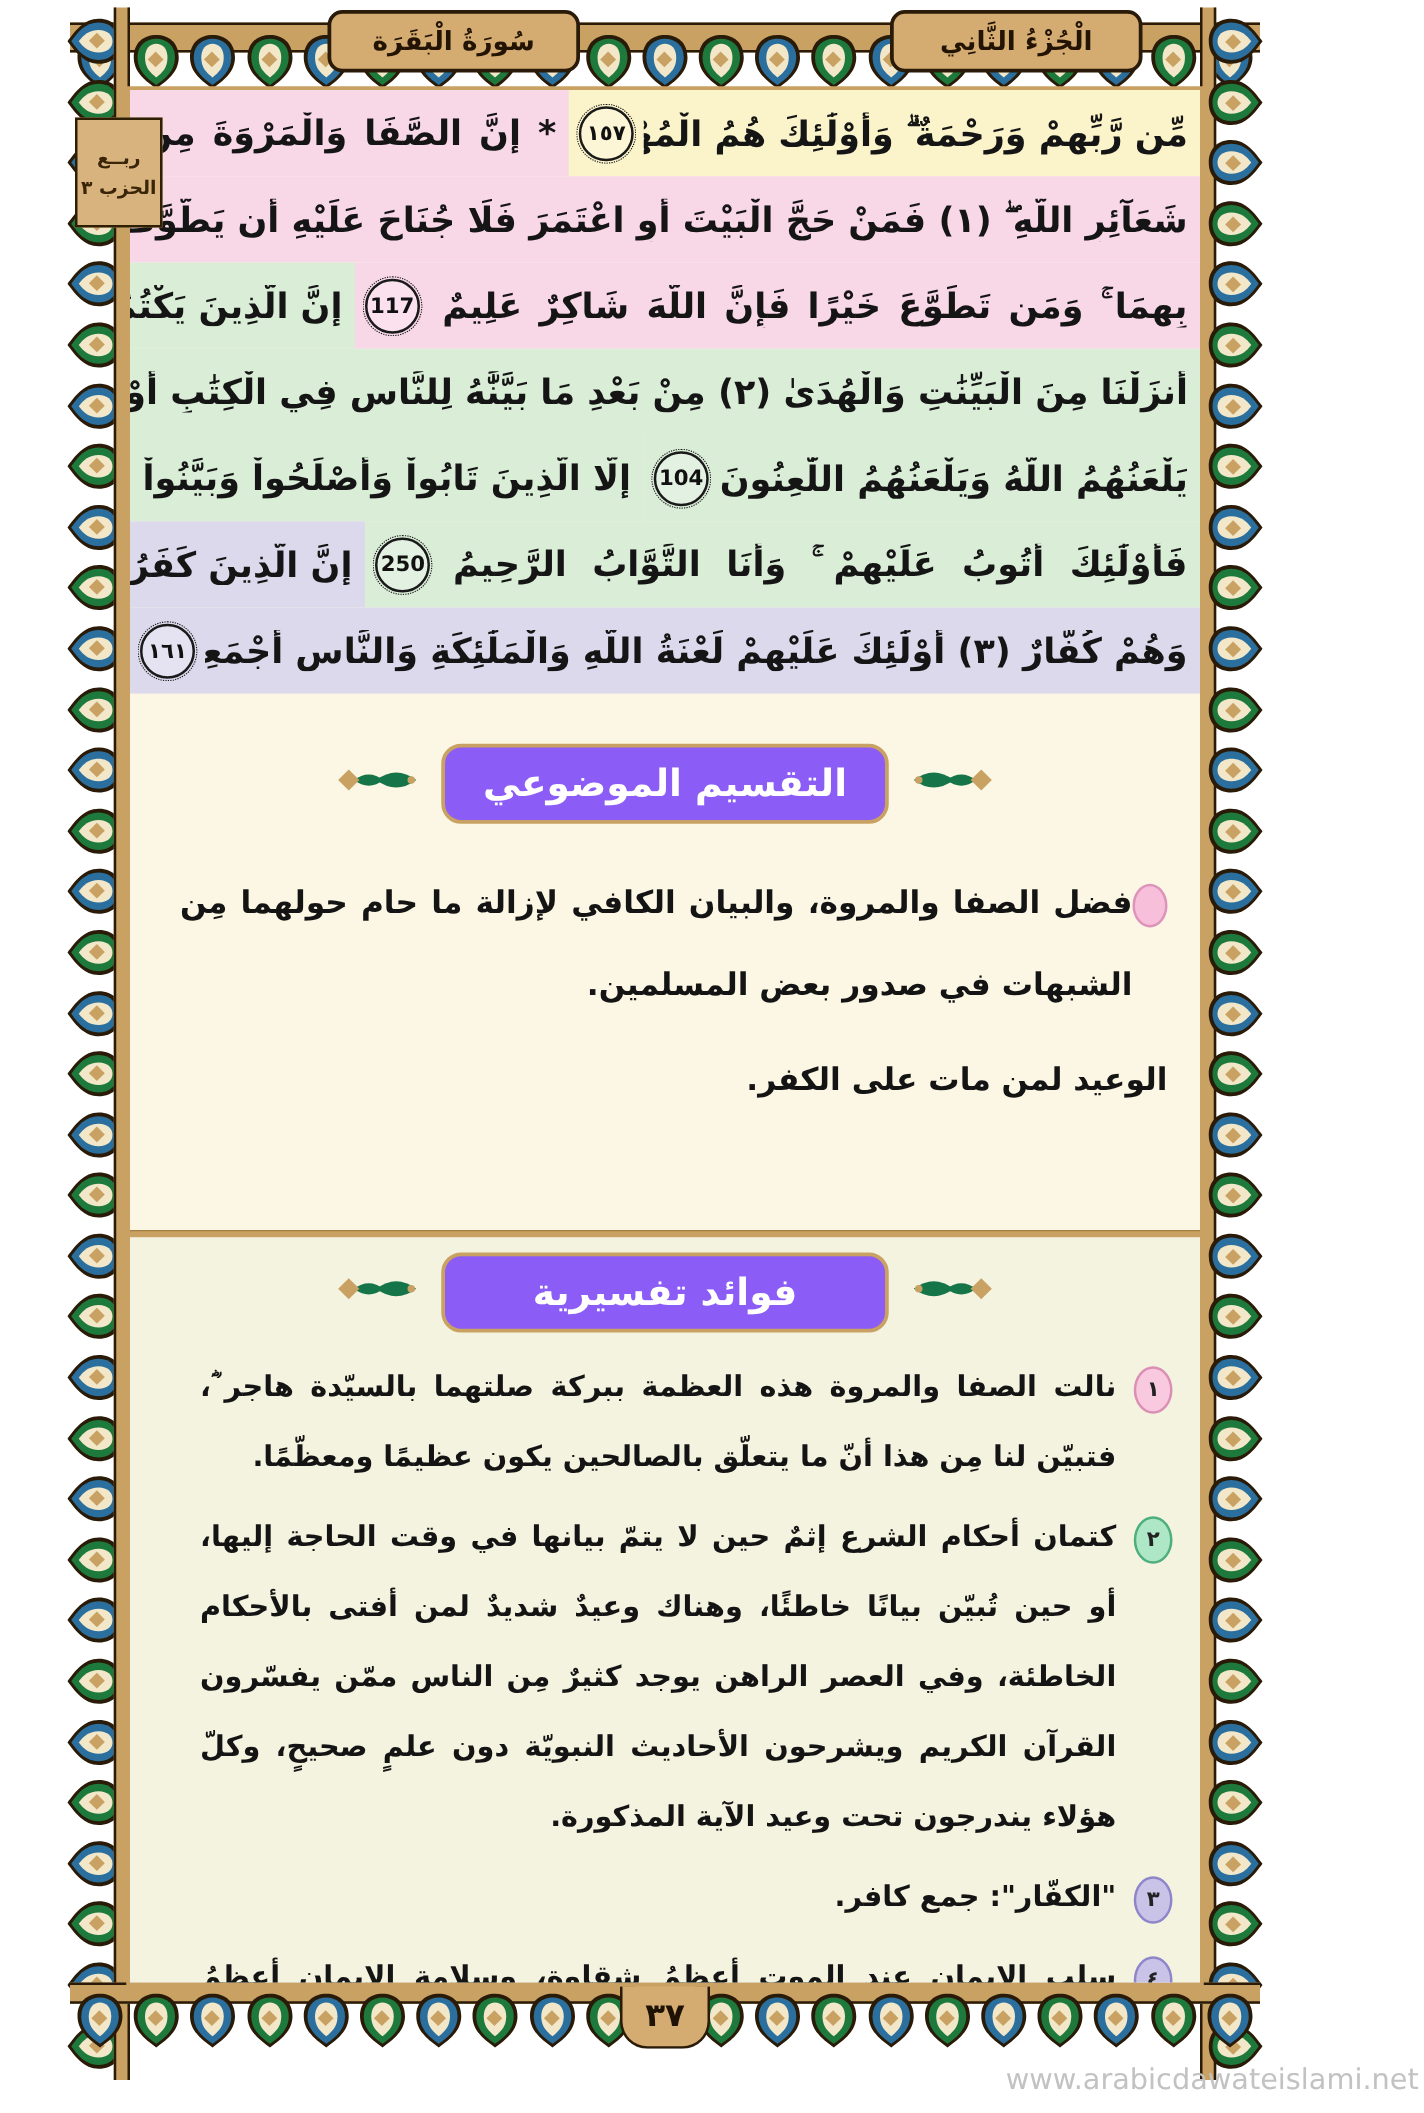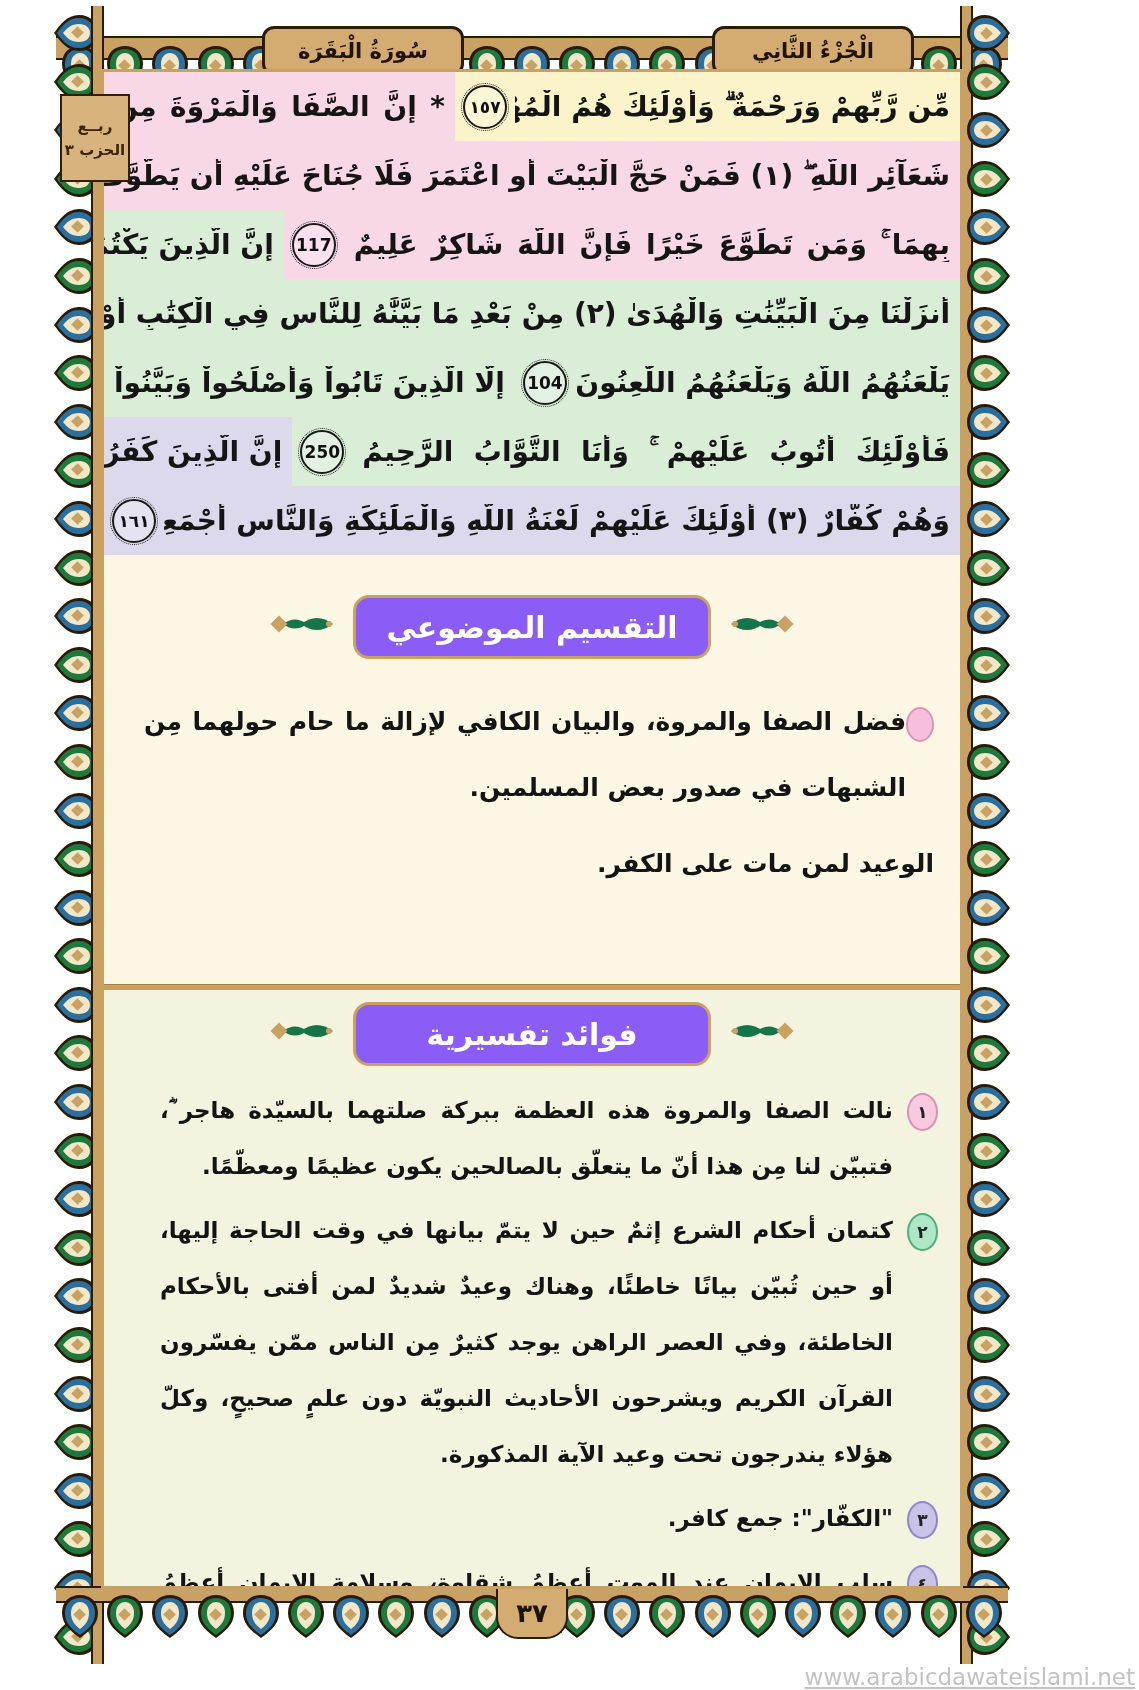--- a/index.html
+++ b/index.html
@@ -1,20 +1,20 @@
 <!DOCTYPE html>
 <html lang="ar"><head>
 <meta charset="utf-8">
 <style>
   html,body{margin:0;padding:0;background:#ffffff;}
   .page{position:relative;width:1139px;height:1690px;background:#ffffff;overflow:hidden;
         font-family:"DejaVu Sans",sans-serif;}
   
   .band{position:absolute;z-index:2;}
-  .band-top{left:56px;top:20px;width:952px;height:66px;}
+  .band-top{left:56px;top:2px;width:952px;height:66px;}
   .band-bottom{left:56px;top:1586px;width:952px;height:78px;}
   .band-left{left:56px;top:6px;width:48px;height:1658px;}
   .band-right{left:960px;top:6px;width:48px;height:1658px;}
   .rail-h{position:absolute;left:0;right:0;height:20px;background:#C9A263;
           border-top:2px solid #2A1B08;border-bottom:2px solid #2A1B08;}
   .band-top .rail-h{top:16px;}
   .band-bottom .rail-h{top:0px;height:13px;}
   .rail-v{position:absolute;top:0;bottom:0;width:9px;background:#C9A263;
           border-left:2px solid #2A1B08;border-right:2px solid #2A1B08;}
   .band-left .rail-v{right:0;}
@@ -80,22 +80,22 @@
   .points{margin-top:16px;padding:0 22px 0 36px;}
   .point{display:flex;gap:14px;margin-bottom:8px;align-items:flex-start;}
   .num{flex:none;width:27px;height:34px;border-radius:50%;border:2px solid;margin-top:11px;
        display:flex;align-items:center;justify-content:center;font-size:17px;font-weight:700;color:#222;}
   .num-pink{background:#F9CADF;border-color:#DB8FB5;}
   .num-green{background:#AEE7C6;border-color:#4FAE7E;}
   .num-purple{background:#C9C3E8;border-color:#8F86C9;}
   .p-text{flex:1;font-size:23px;font-weight:700;line-height:56px;color:#141414;
           text-align:justify;text-align-last:right;margin-left:20px;}
   
-  .watermark{position:absolute;right:4px;bottom:0px;z-index:8;direction:ltr;
-             font-size:23px;color:#C2C2C2;font-family:"DejaVu Sans",sans-serif;text-decoration:underline;}
+  .watermark{position:absolute;right:4px;bottom:13px;z-index:8;direction:ltr;
+             font-size:23px;color:#C2C2C2;font-family:"DejaVu Sans",sans-serif;}
 </style>
 </head>
 <body>
 
 <div class="page">
 
   <div class="band band-top">
     <div class="rail-h"></div>
     <div class="motif-row">
         <span class="m"><svg width="40" height="46" viewBox="0 0 40 46">

